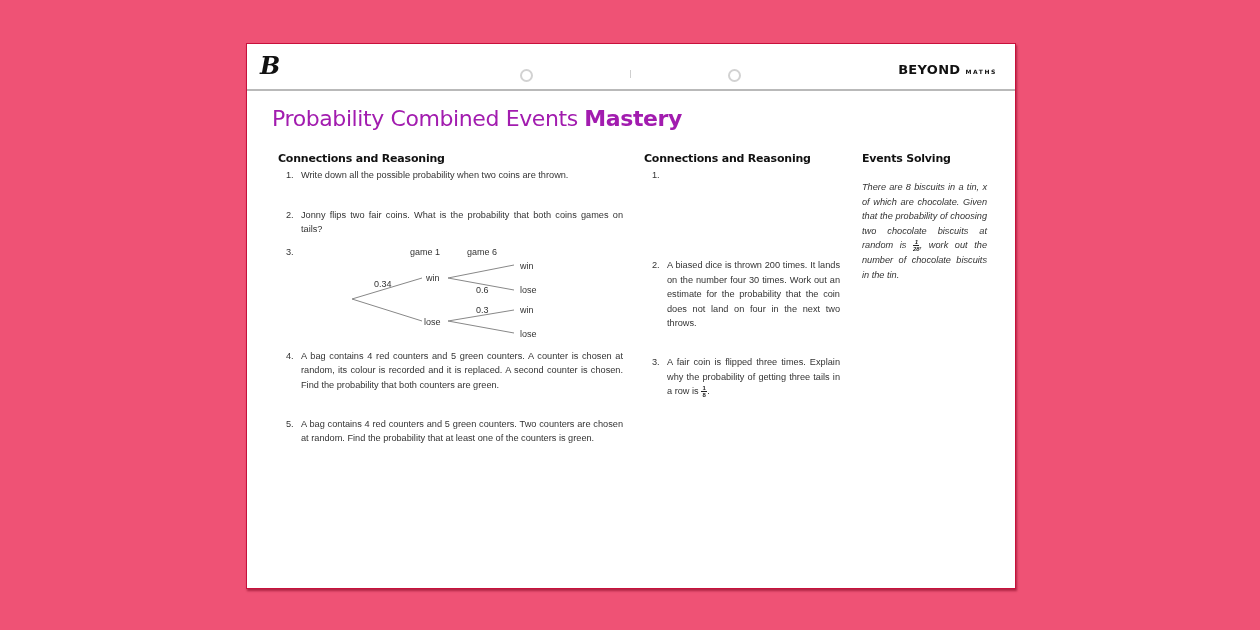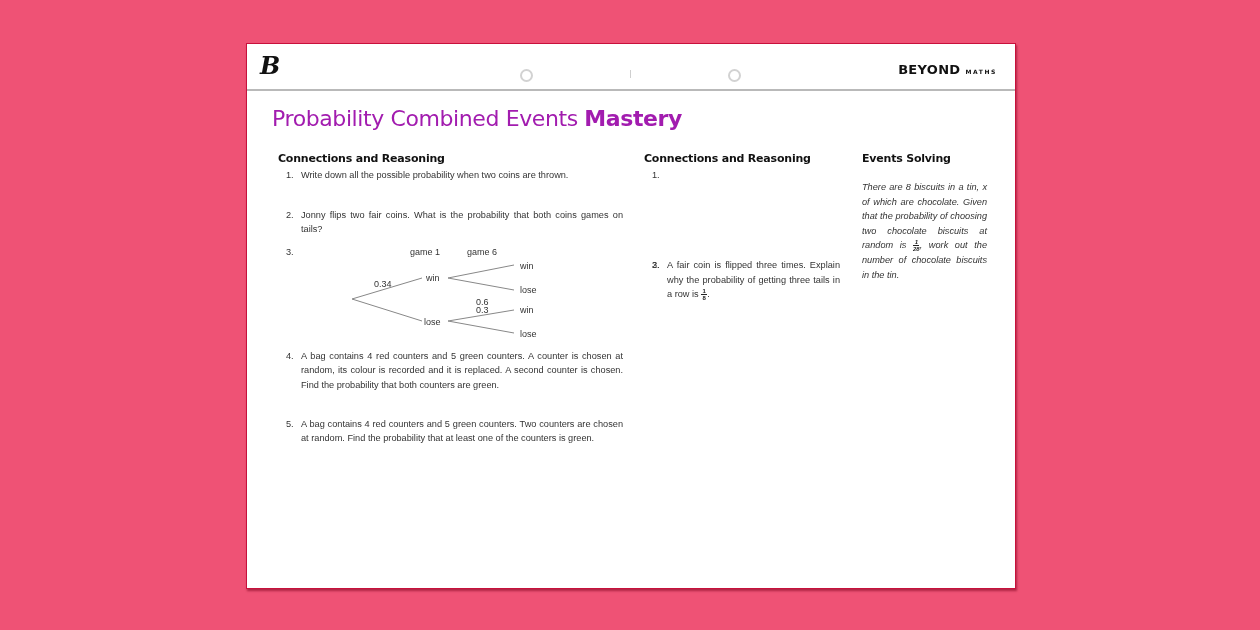--- a/index.html
+++ b/index.html
@@ -127,21 +127,21 @@
           <line x1="170" y1="33" x2="236" y2="45"></line>
           <line x1="170" y1="76" x2="236" y2="65"></line>
           <line x1="170" y1="76" x2="236" y2="88"></line>
         </g>
       </svg>
       <span class="lbl" style="left:85px; top:0px;margin-left:47px;">game 1</span>
       <span class="lbl" style="left:189px; top:0px;">game 6</span>
       <span class="lbl" style="left:96px; top:32px;">0.34</span>
       <span class="lbl" style="left:148px; top:26px;">win</span>
       <span class="lbl" style="left:146px; top:70px;">lose</span>
-      <span class="lbl" style="left:198px; top:50px;">0.6</span>
+      <span class="lbl" style="left:198px; top:38px;">0.6</span>
       <span class="lbl" style="left:198px; top:58px;">0.3</span>
       <span class="lbl" style="left:242px; top:14px;">win</span>
       <span class="lbl" style="left:242px; top:38px;">lose</span>
       <span class="lbl" style="left:242px; top:58px;">win</span>
       <span class="lbl" style="left:242px; top:82px;">lose</span>
     </div>
 
     <div class="q q4">
       <span class="num">4.</span>
       <span>A bag contains 4 red counters and 5 green counters. A counter is chosen at random, its colour is recorded and it is replaced. A second counter is chosen. Find the probability that both counters are green.</span>
@@ -152,20 +152,21 @@
     </div>
   </div>
 
   <div class="col col2">
     <h3>Connections and Reasoning</h3>
     <div class="q q1">
       <span class="num">1.</span>
     </div>
     <div class="q q2">
       <span class="num">2.</span>
+      <span>A biased dice is thrown 200 times. It lands on the number four 30 times. Work out an estimate for the probability that the coin does not land on four in the next two throws.</span>
     </div>
     <div class="q q3">
       <span class="num">3.</span>
       <span>A fair coin is flipped three times. Explain why the probability of getting three tails in a row is</span>
       <span class="frac">
         <span>1</span>
         <span class="bar"></span>
         <span>8</span>
       </span><span>.</span>
     </div>

